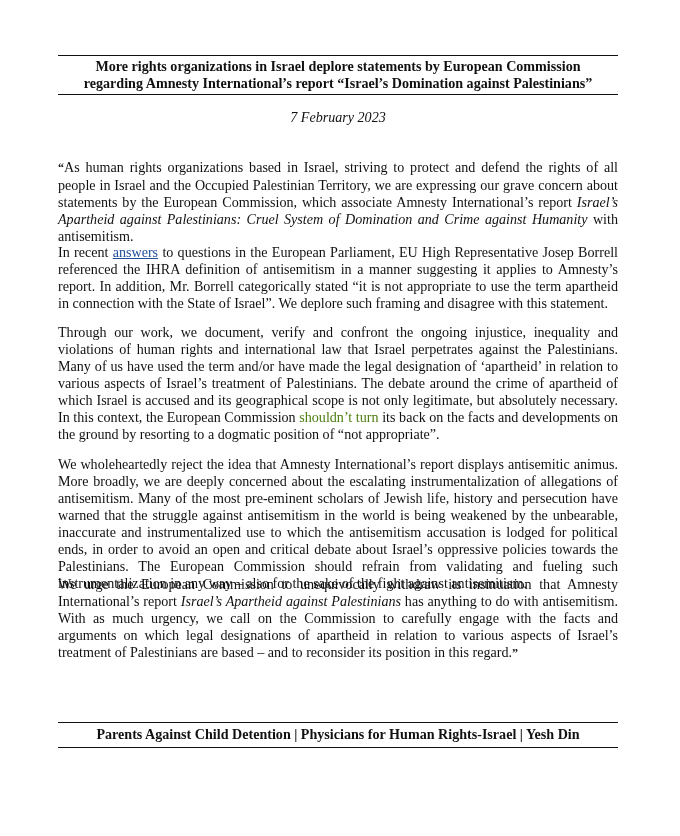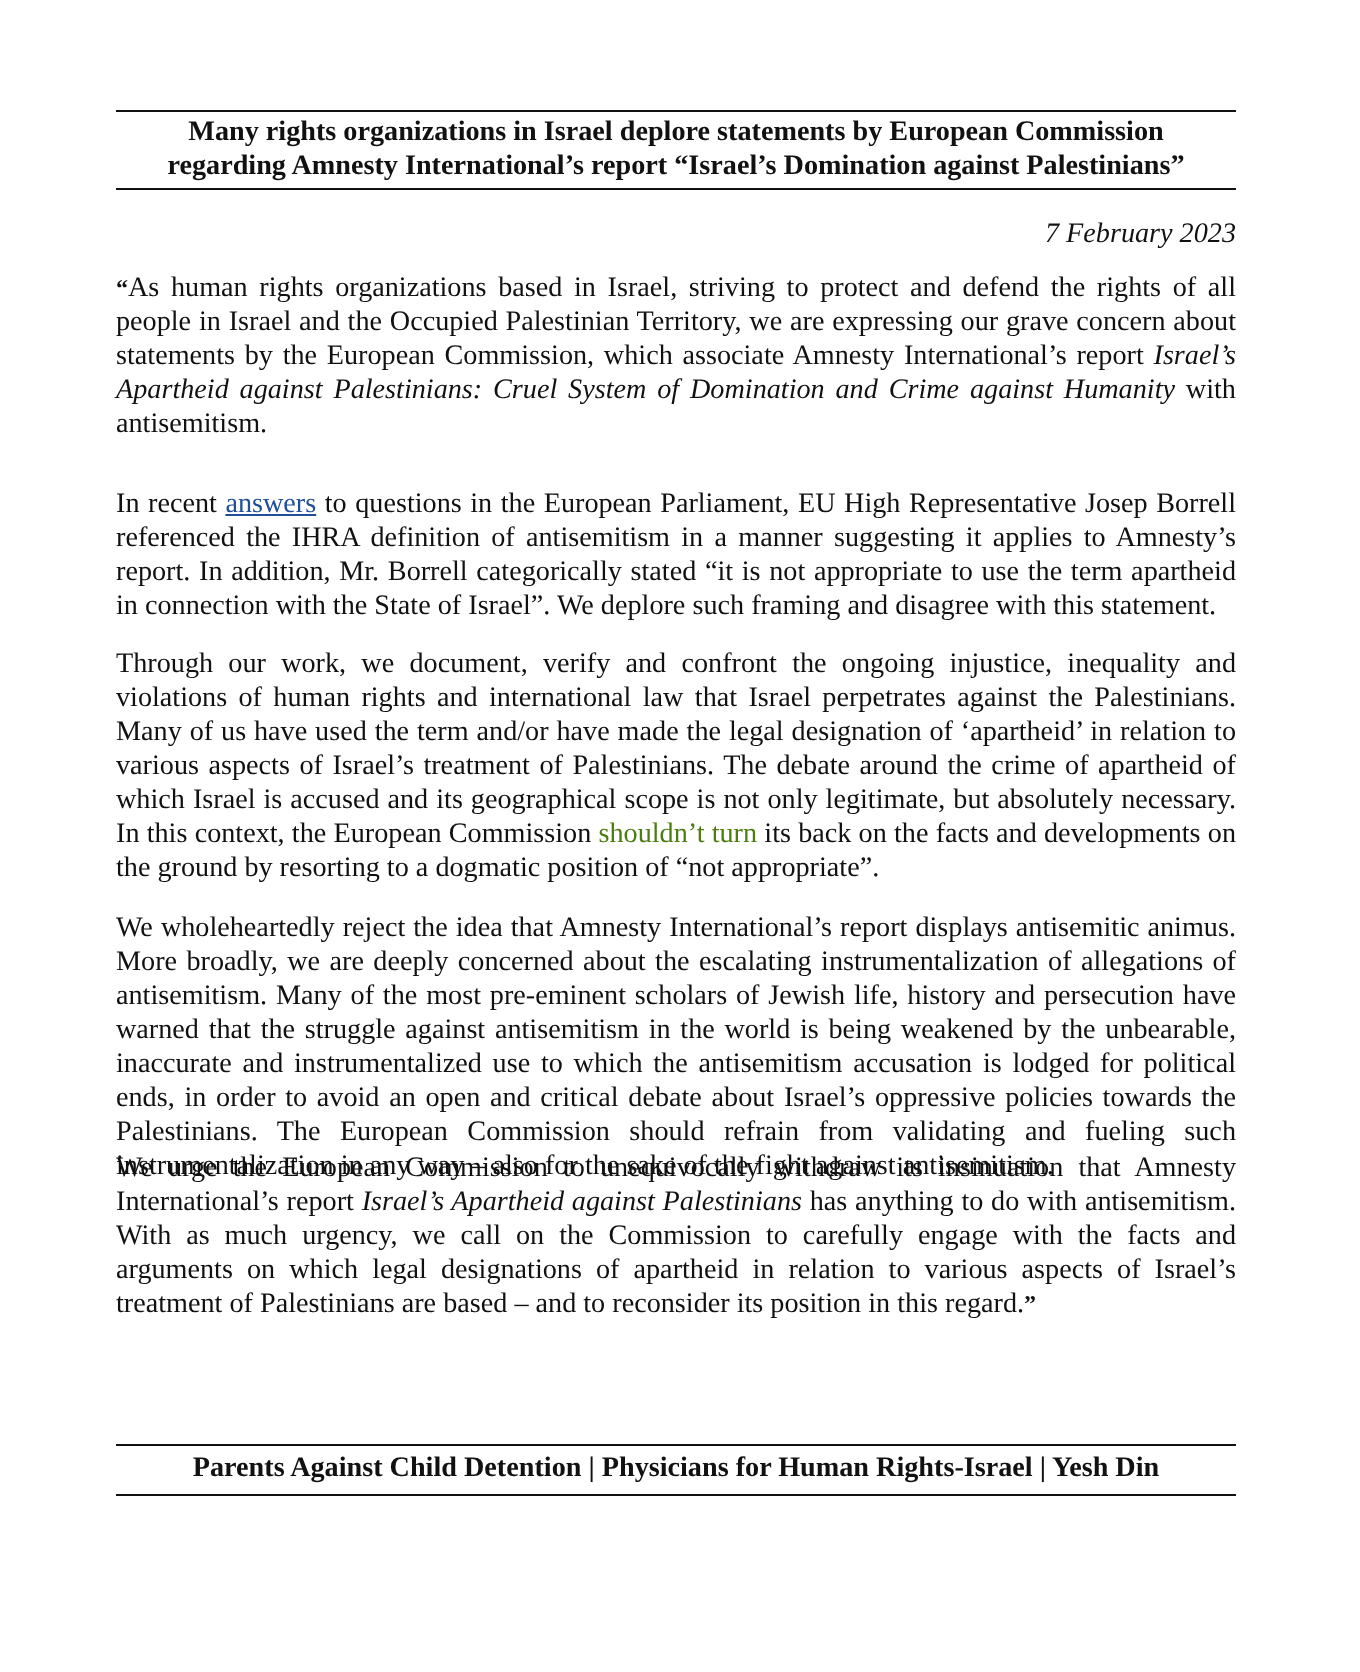--- a/index.html
+++ b/index.html
@@ -10,48 +10,48 @@
     }
     .page { position: absolute; left: 58px; top: 0; width: 560px; }
     .header-block {
       position: absolute; top: 55px; left: 0; width: 560px;
       border-top: 1.5px solid #111; border-bottom: 1.5px solid #111;
       padding: 2px 0 2px 0;
       text-align: center; font-weight: bold; font-size: 14.1px; line-height: 17px;
     }
     .date {
       position: absolute; top: 109px; left: 0; width: 560px;
-      text-align: right; font-style: italic; font-size: 14.1px; line-height: 17px;
+      text-align: center; font-style: italic; font-size: 14.1px; line-height: 17px;
     }
     .para {
       position: absolute; left: 0; width: 560px;
       font-size: 14.1px; line-height: 17px; text-align: justify;
     }
     .para i { font-style: italic; }
     .qmark { font-weight: bold; font-size: 12px; }
     a.link { color: #1f4e9c; text-decoration: underline; }
-    .p1 { top: 136px; }
+    .p1 { top: 159px; }
     .p2 { top: 244px; }
     .p3 { top: 324px; }
     .p4 { top: 456px; }
     .p5 { top: 576px; }
     .footer-block {
       position: absolute; top: 722px; left: 0; width: 560px;
       border-top: 1.5px solid #111; border-bottom: 1.5px solid #111;
       padding: 2px 0 3px 0;
       text-align: center; font-weight: bold; font-size: 14.1px; line-height: 19px;
     }
     .faded { color: #4d7c0f; }
   </style>
 </head>
 <body>
 
 <div class="page">
   <div class="header-block">
-    <div>Many rights organizations in Israel deplore statements by European Commission</div>
+    <div>More rights organizations in Israel deplore statements by European Commission</div>
     <div>regarding Amnesty International’s report “Israel’s Domination against Palestinians”</div>
   </div>
 
   <div class="date">7 February 2023</div>
 
   <div class="para p1"><span class="qmark">“</span><span>As human rights organizations based in Israel, striving to protect and defend the rights of all people in Israel and the Occupied Palestinian Territory, we are expressing our grave concern about statements by the European Commission, which associate Amnesty International’s report </span><i>Israel’s Apartheid against Palestinians: Cruel System of Domination and Crime against Humanity</i><span> with antisemitism.</span></div>
 
   <div class="para p2"><span>In recent </span><a class="link" href="#">answers</a><span> to questions in the European Parliament, EU High Representative Josep Borrell referenced the IHRA definition of antisemitism in a manner suggesting it applies to Amnesty’s report. In addition, Mr. Borrell categorically stated “it is not appropriate to use the term apartheid in connection with the State of Israel”. We deplore such framing and disagree with this statement.</span></div>
 
   <div class="para p3"><span>Through our work, we document, verify and confront the ongoing injustice, inequality and violations of human rights and international law that Israel perpetrates against the Palestinians. Many of us have used the term and/or have made the legal designation of ‘apartheid’ in relation to various aspects of Israel’s treatment of Palestinians. The debate around the crime of apartheid of which Israel is accused and its geographical scope is not only legitimate, but absolutely necessary. In this context, the European Commission </span><span class="faded">shouldn’t turn</span><span> its back on the facts and developments on the ground by resorting to a dogmatic position of “not appropriate”.</span></div>

